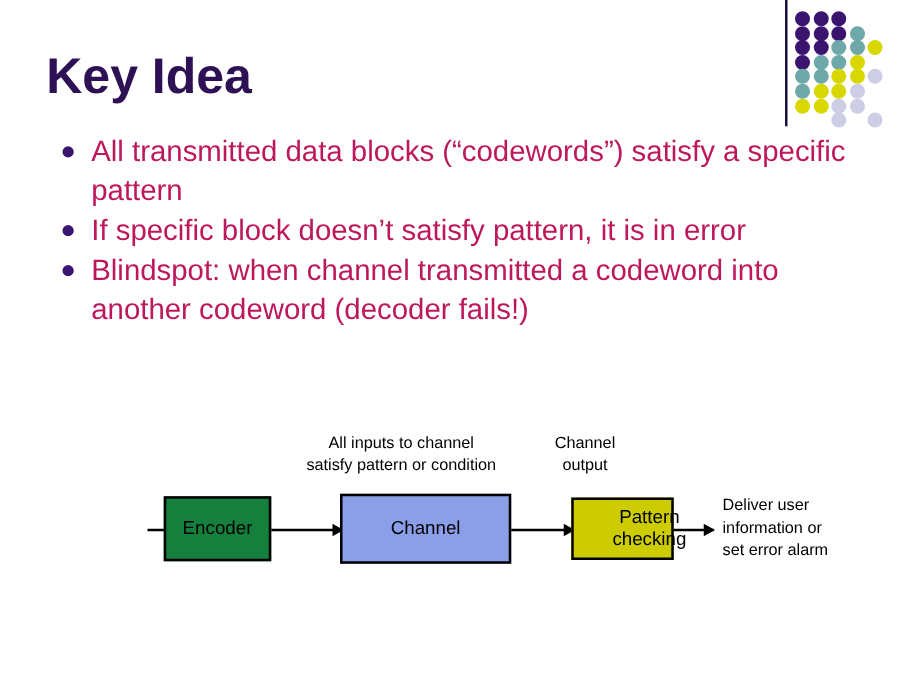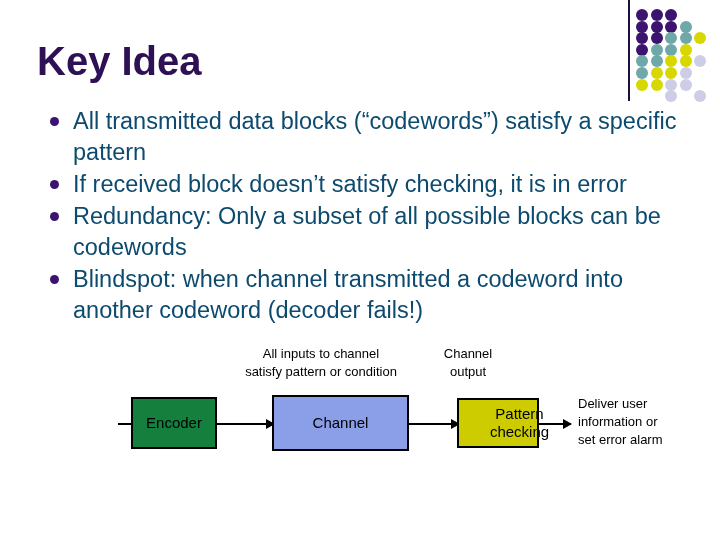--- a/index.html
+++ b/index.html
@@ -80,21 +80,21 @@
     width: 9px;
     height: 9px;
     border-radius: 50%;
     background: #3b1470;
     margin-left: 5px;
   }
   .bullet-text {
     flex: 1 1 auto;
     font-size: 23.5px;
     line-height: 31px;
-    color: #0c4a6e;
+    color: #be185d;
   }
 
   
   .diagram {
     position: absolute;
     left: 0px;
     top: 340px;
     width: 720px;
     height: 130px;
   }
@@ -187,29 +187,23 @@
       <div class="bullet-marker">
           <i></i>
         </div>
       <div class="bullet-text">All transmitted data blocks (“codewords”) satisfy a specific pattern</div>
     </div>
 
     <div class="bullet-row">
       <div class="bullet-marker">
           <i></i>
         </div>
-      <div class="bullet-text">If received block doesn’t satisfy checking, it is in error</div>
-    </div>
-
-    <div class="bullet-row">
-      <div class="bullet-marker">
-          <i></i>
-        </div>
-      <div class="bullet-text">Redundancy:  Only a subset of all possible blocks can be codewords</div>
-    </div>
+      <div class="bullet-text">If specific block doesn’t satisfy pattern, it is in error</div>
+    </div>
+
 
     <div class="bullet-row">
       <div class="bullet-marker">
           <i></i>
         </div>
       <div class="bullet-text">Blindspot:  when channel transmitted a codeword into another codeword (decoder fails!)</div>
     </div>
 
   </div>
 

